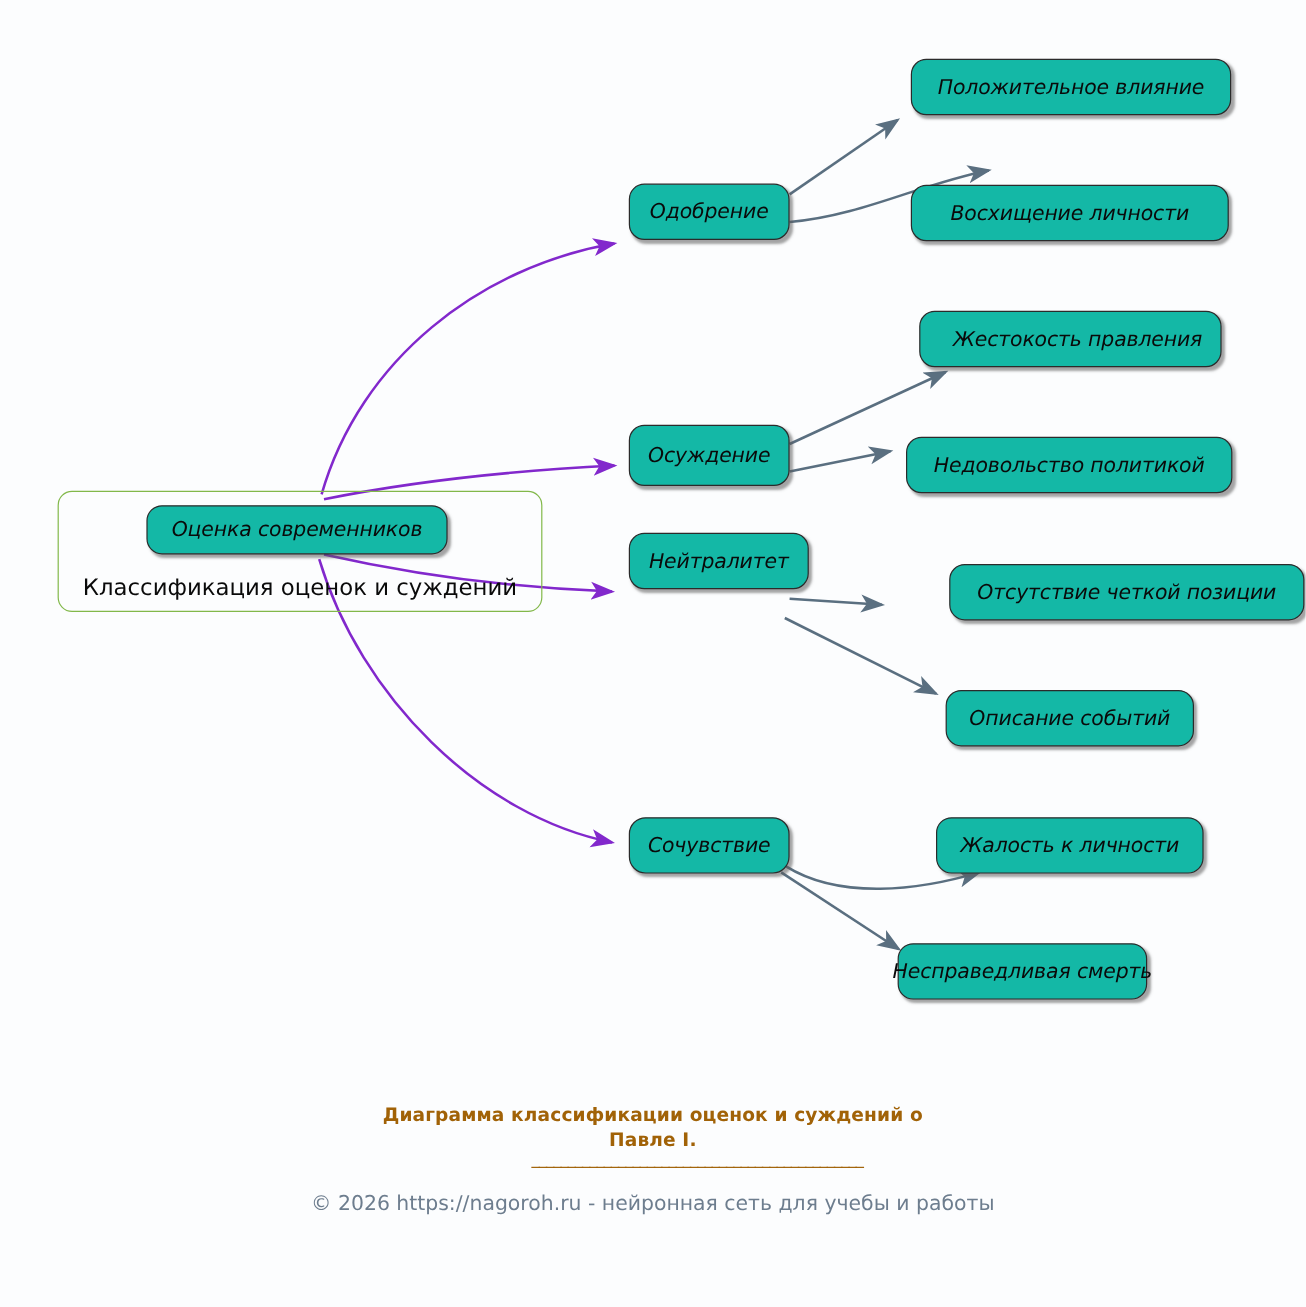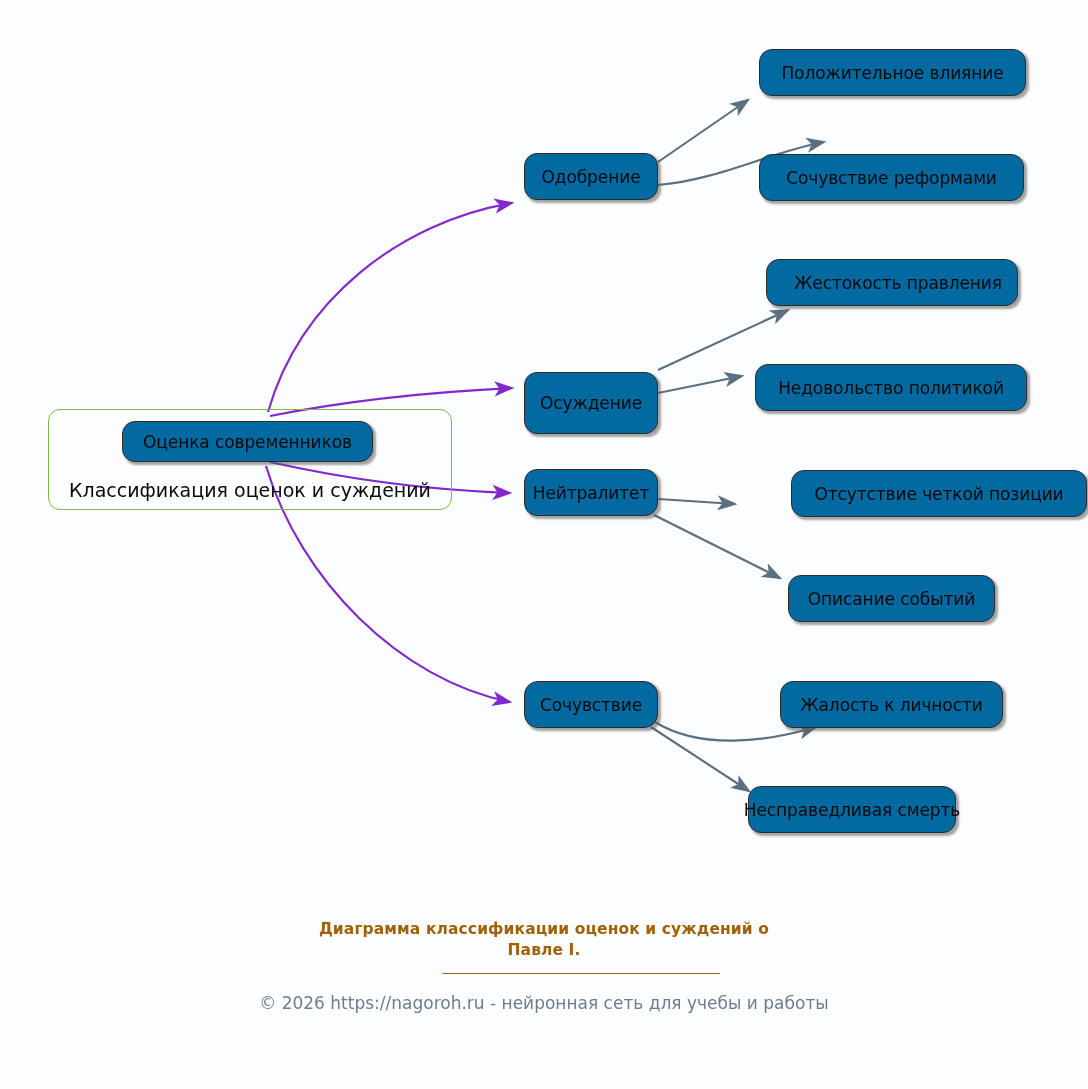--- a/index.html
+++ b/index.html
@@ -25,32 +25,33 @@
   .svg-layer {
     position: absolute;
     left: 0; top: 0;
     width: 1088px;
     height: 1089px;
     pointer-events: none;
   }
   .node {
     position: absolute;
     box-sizing: border-box;
-    background: #0369a1;
+    background: #14b8a6;
     border: 1.6px solid #2b2b2b;
     border-radius: 13px;
     display: flex;
     align-items: center;
     justify-content: center;
     color: #0a0a0a;
     font-size: 17px;
     letter-spacing: -0.1px;
     white-space: nowrap;
     box-shadow: 2.5px 2.5px 2.2px rgba(90,90,90,0.55);
     z-index: 4;
+    font-style: italic;
   }
   .cluster {
     position: absolute;
     box-sizing: border-box;
     border: 1.6px solid #82b84a;
     border-radius: 12px;
     background: transparent;
     z-index: 2;
   }
   .cluster-label {
@@ -150,38 +151,38 @@
   <div class="cluster-label" style="left:56px; top:479px; width:388px; text-align:center;">Классификация оценок и суждений</div>
 
   <div class="node" style="left:122px; top:421px; width:251px; height:41px;">
     <span>Оценка современников</span>
   </div>
 
   <div class="node" style="left:524px; top:153px; width:134px; height:47px;">
     <span>Одобрение</span>
   </div>
 
-  <div class="node" style="left:524px; top:372px; width:134px; height:62px;">
+  <div class="node" style="left:524px; top:354px; width:134px; height:51px;">
     <span>Осуждение</span>
   </div>
 
-  <div class="node" style="left:524px; top:469px; width:134px; height:47px;">
+  <div class="node" style="left:524px; top:444px; width:150px; height:47px;">
     <span>Нейтралитет</span>
   </div>
 
   <div class="node" style="left:524px; top:681px; width:134px; height:47px;border-radius:14px;">
     <span>Сочувствие</span>
   </div>
 
   <div class="node" style="left:759px; top:49px; width:267px; height:47px;">
     <span>Положительное влияние</span>
   </div>
 
   <div class="node" style="left:759px; top:154px; width:265px; height:47px;">
-    <span>Сочувствие реформами</span>
+    <span>Восхищение личности</span>
   </div>
 
   <div class="node" style="left:766px; top:259px; width:252px; height:47px;padding-left:12px;">
     <span>Жестокость правления</span>
   </div>
 
   <div class="node" style="left:755px; top:364px; width:272px; height:47px;">
     <span>Недовольство политикой</span>
   </div>
 

